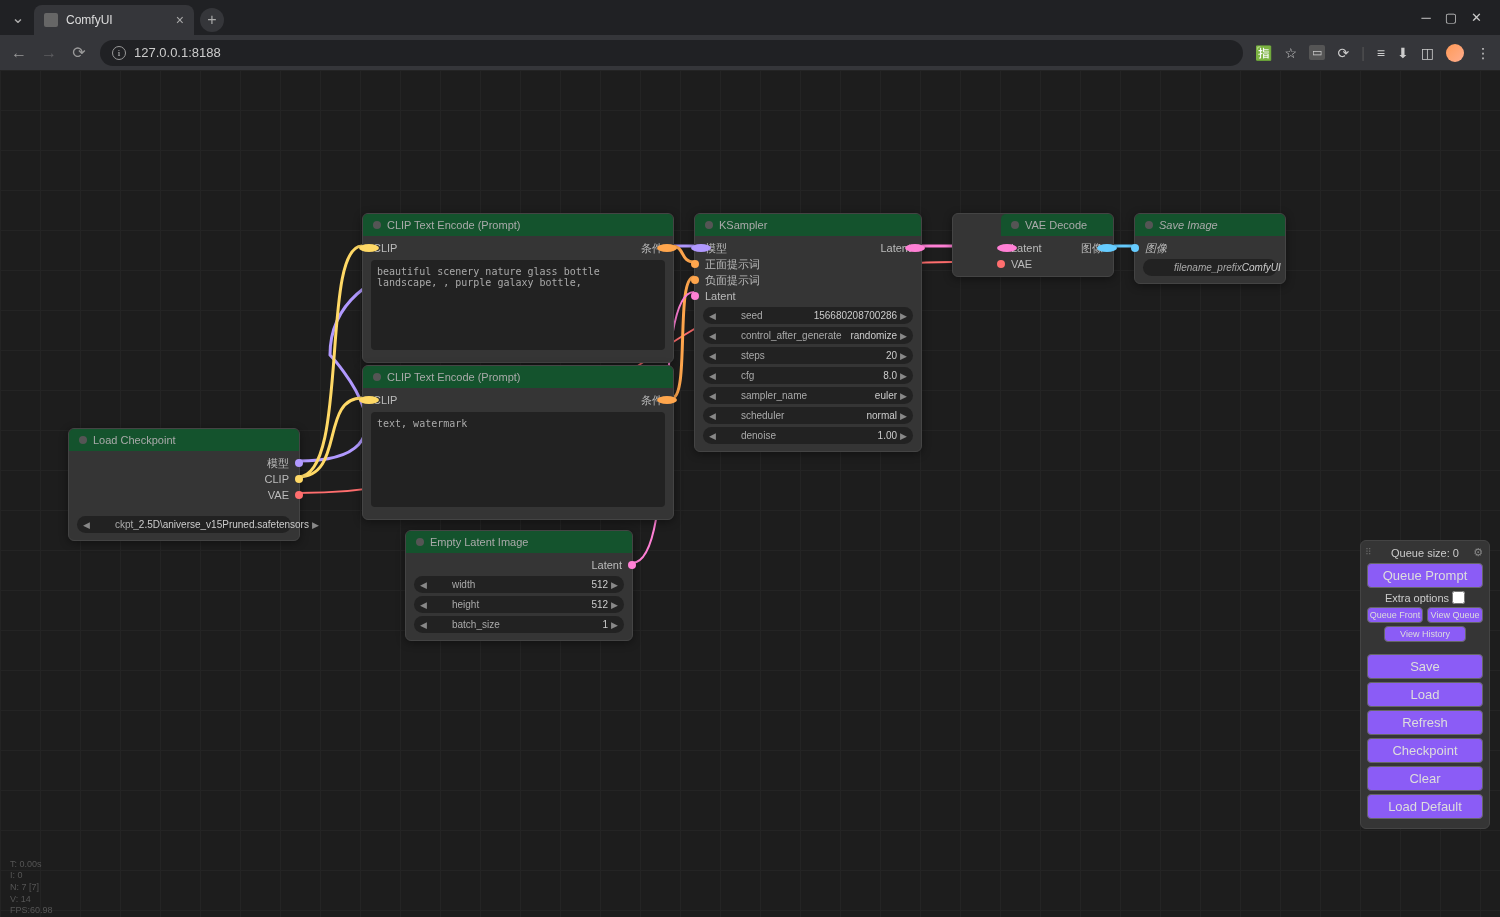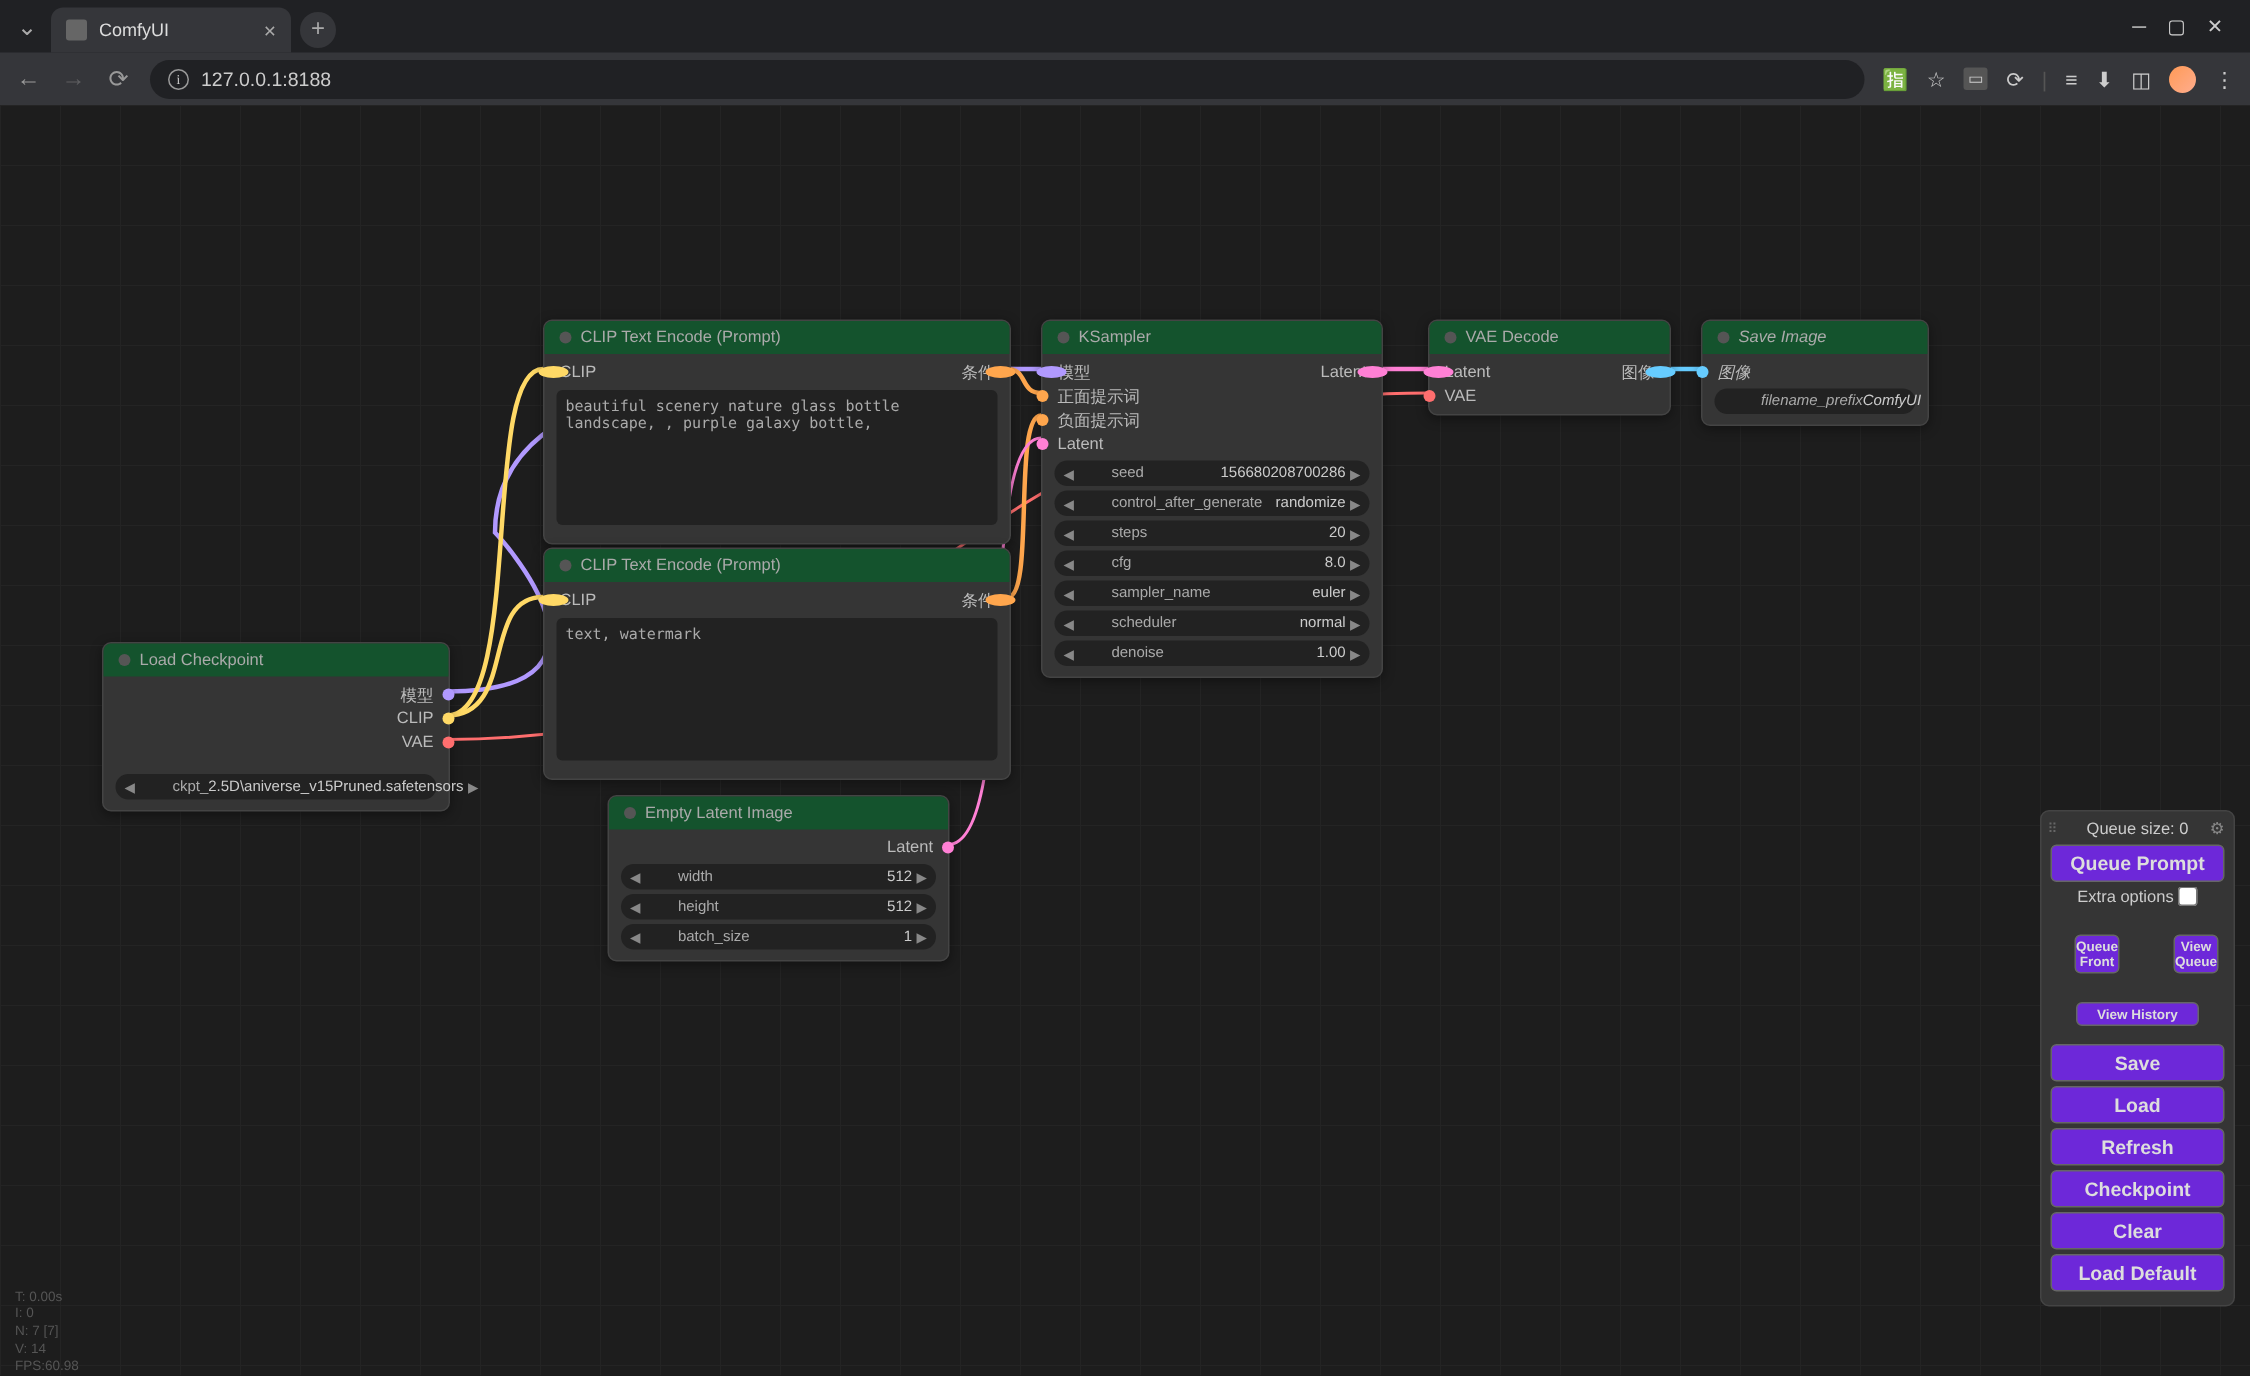--- a/index.html
+++ b/index.html
@@ -55,24 +55,24 @@
 .c-vae { background: #ff6e6e; }
 .c-cond { background: #ffa64d; }
 .c-latent { background: #ff80d5; }
 .c-image { background: #66ccff; }
 
 
 .panel { position: absolute; right: 10px; top: 470px; width: 130px; background: #353535; border: 1px solid #444; border-radius: 6px; padding: 6px; font-size: 11px; color: #ccc; }
 .panel .drag-handle { position: absolute; left: 4px; top: 6px; color: #666; cursor: move; font-size: 9px;}
 .panel .gear { position: absolute; right: 6px; top: 5px; color: #888; cursor: pointer; font-size: 11px;}
 .panel-title { text-align: center; margin-bottom: 4px; font-size: 11px; padding: 0 14px; }
-.panel button { display: block; width: 100%; margin: 3px 0; background: #6d28d9; border: 1px solid #666; color: #ddd; border-radius: 4px; padding: 3px 0; font-size: 12px; cursor: pointer; font-weight: bold; }
+.panel button { display: block; width: 100%; margin: 3px 0; background: #8b5cf6; border: 1px solid #666; color: #ddd; border-radius: 4px; padding: 3px 0; font-size: 12px; cursor: pointer; }
 .panel button.big { font-size: 13px; padding: 4px 0; }
 .panel .small-row { display: flex; gap: 4px; margin: 3px 0;}
-.panel .small-row button { font-size: 9px; padding: 2px 0; margin: 16px;}
+.panel .small-row button { font-size: 9px; padding: 2px 0; margin: 0;}
 .panel .extra { text-align: center; font-size: 11px; margin: 3px 0; display: flex; align-items: center; justify-content: center; gap: 3px;}
 
 
 .stats { position: absolute; left: 10px; bottom: 0; font-size: 9px; color: #555; line-height: 1.3; font-family: monospace; }
 </style>
 </head>
 <body>
 
 <div class="browser-chrome">
   <div class="tab-bar">
@@ -292,21 +292,21 @@
           <div class="widget">
             <span class="arrow">◀</span>
             <span class="wlabel">denoise</span>
             <span class="wvalue">1.00</span>
             <span class="arrow">▶</span>
           </div>
         </div>
   </div>
 </div>
 
-<div class="node" style="left:952px; top:143px; width:162px;">
+<div class="node" style="left:952px; top:143px; width:162px;padding-left:48px;">
   <div class="node-header">
         <span class="dot"></span>
         <span>VAE Decode</span>
       </div>
   <div class="node-body">
     <div class="slot-row">
       <span class="slot-dot c-latent left"></span>
       <span>Latent</span>
       <span style="margin-left:auto">图像</span>
       <span class="slot-dot c-image right"></span>

